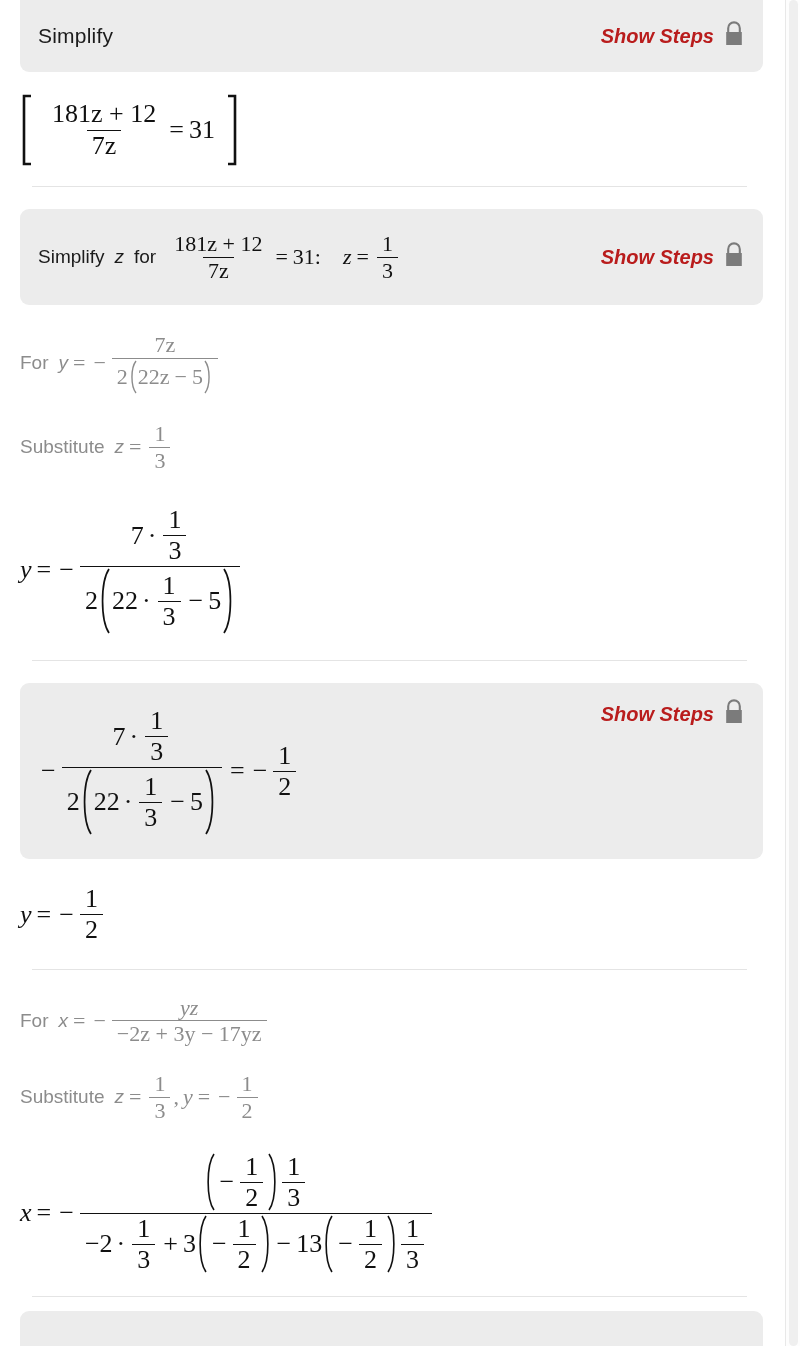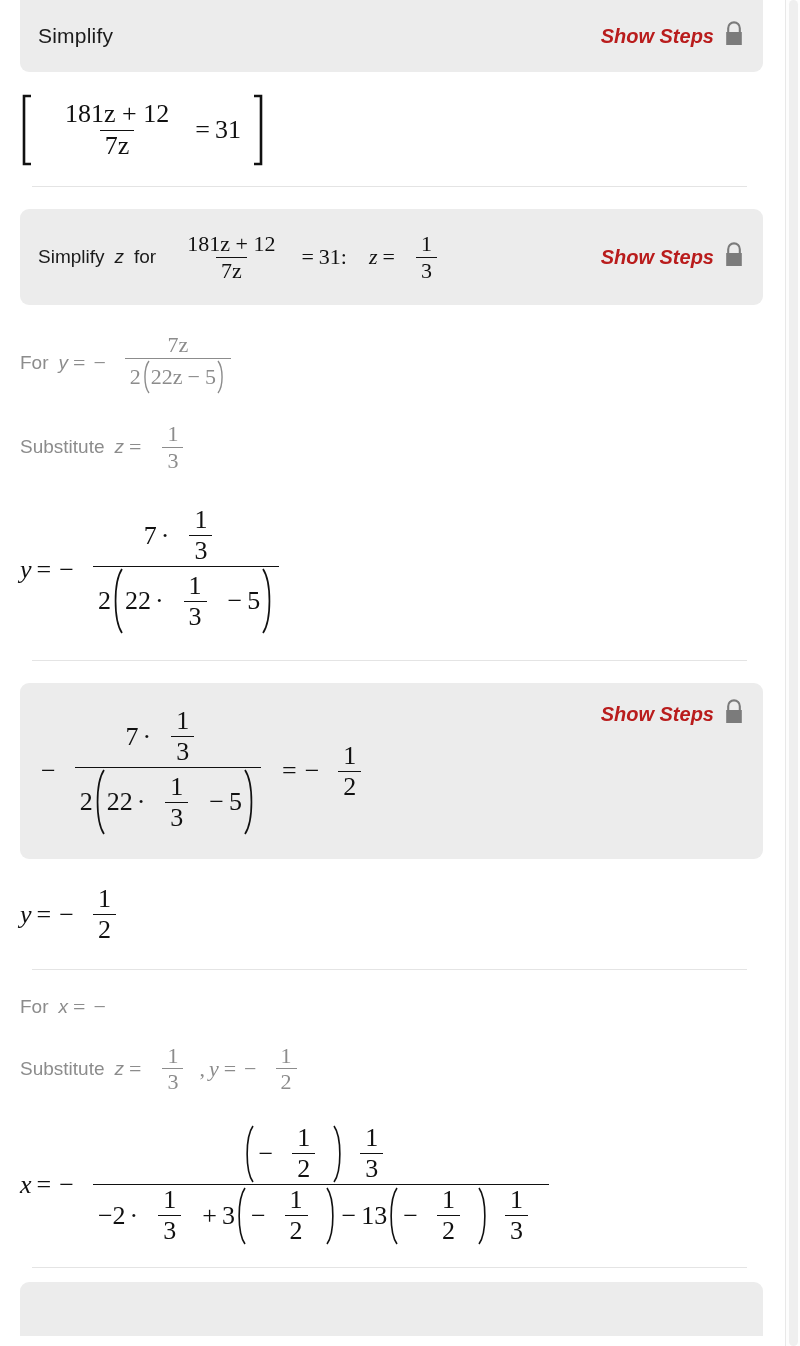--- a/index.html
+++ b/index.html
@@ -112,21 +112,21 @@
   .lbl.gray { color: #8c8c8c; }
 
   .it { font-style: italic; }
 
   
   .frac {
     display: inline-flex;
     flex-direction: column;
     align-items: center;
     vertical-align: middle;
-    margin: 0 16px;
+    margin: 0 3px;
     line-height: 1.08;
   }
   .frac > .num {
     padding: 0 5px 1px 5px;
     display: inline-flex;
     align-items: center;
     justify-content: center;
   }
   .frac > .den {
     padding: 1px 5px 0 5px;
@@ -397,20 +397,24 @@
   <div class="divider"></div>
 
   <div class="row" style="padding-top:26px;">
     <div class="eqline">
       <span class="lbl gray">For</span>
       <span class="spacer-sm"></span>
       <span class="lbl gray it">x</span>
       <span class="math gray">
         <span class="op">=</span>
         <span class="op tight">−</span>
+        <span class="frac">
+          <span class="num it">yz</span>
+          <span class="den">−2z + 3y − 17yz</span>
+        </span>
       </span>
     </div>
   </div>
 
   <div class="row" style="padding-top:26px;">
     <div class="eqline">
       <span class="lbl gray">Substitute</span>
       <span class="spacer-sm"></span>
       <span class="lbl gray it">z</span>
       <span class="math gray">

